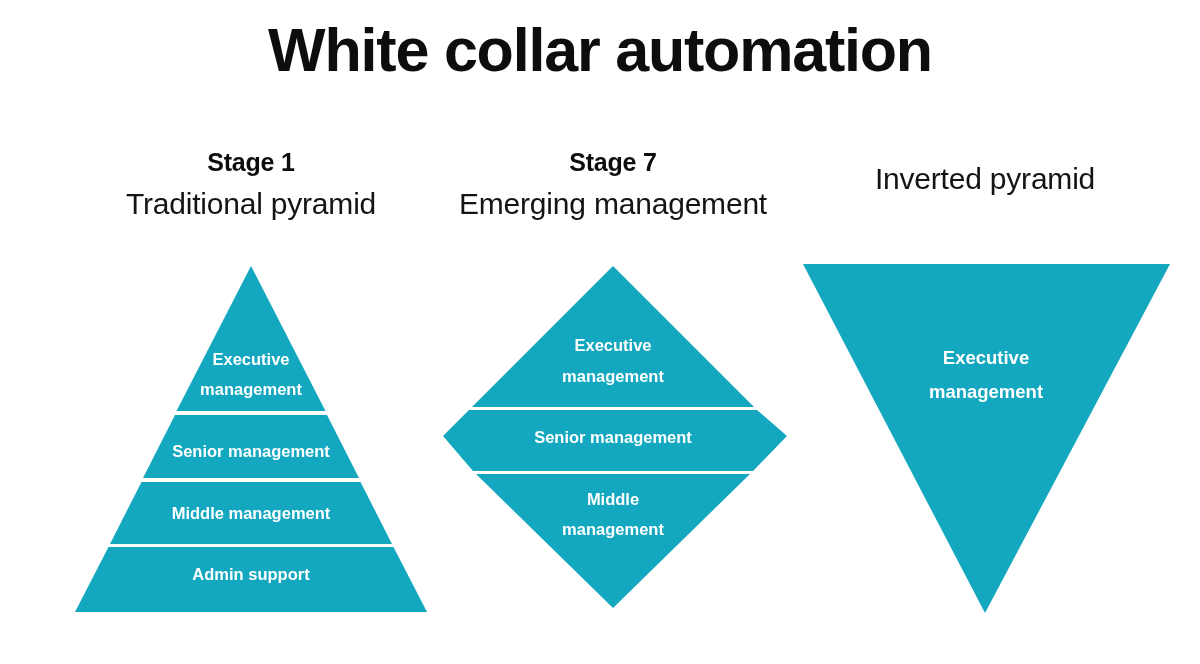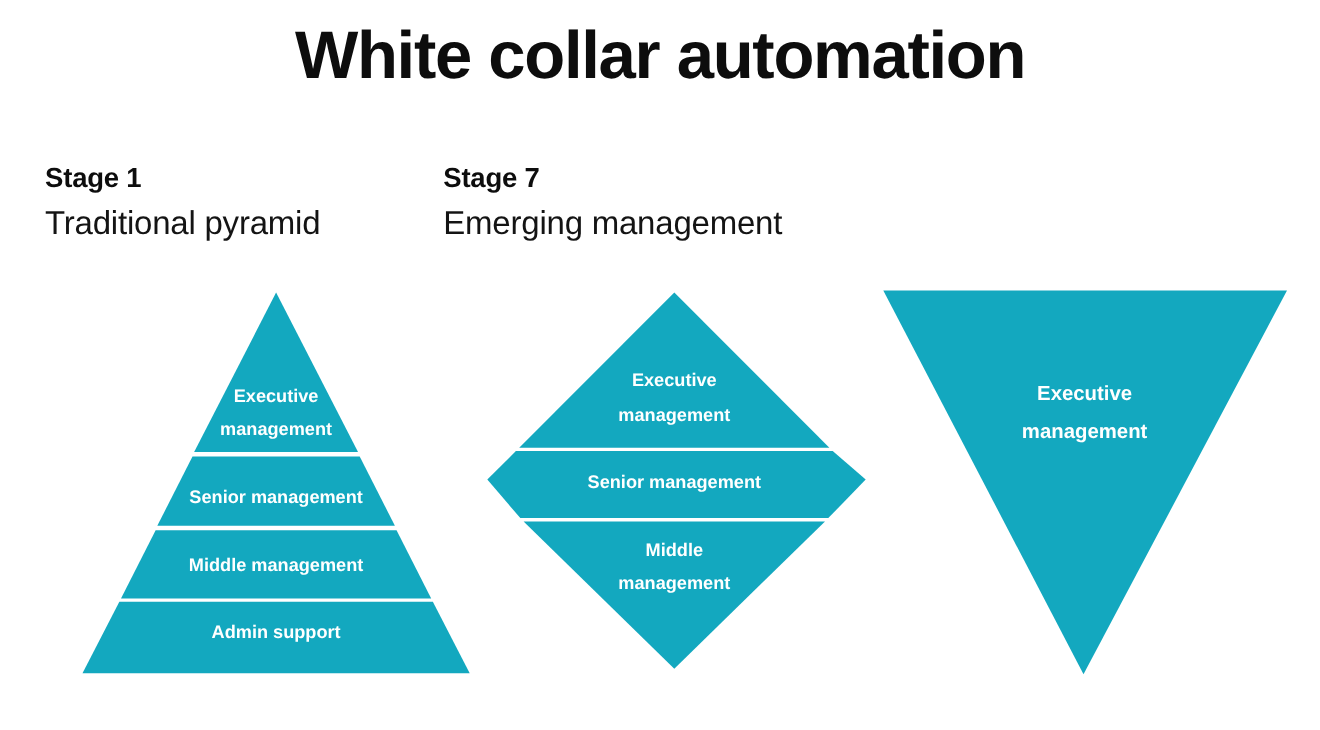--- a/index.html
+++ b/index.html
@@ -31,20 +31,21 @@
     font-weight: 700;
     letter-spacing: -1.2px;
     color: #0d0d0d;
     line-height: 1.05;
     white-space: nowrap;
   }
 
   
   .stage-head {
     position: absolute;
+    text-align: center;
     line-height: 1.0;
   }
   .stage-head .stage-label {
     display: block;
     font-size: 25px;
     font-weight: 700;
     color: #0d0d0d;
     letter-spacing: -0.2px;
   }
   .stage-head .stage-desc {
@@ -93,20 +94,21 @@
     <span class="stage-label">Stage 1</span>
     <span class="stage-desc">Traditional pyramid</span>
   </div>
 
   <div class="stage-head" id="head-2">
     <span class="stage-label">Stage 7</span>
     <span class="stage-desc">Emerging management</span>
   </div>
 
   <div class="stage-head" id="head-3">
+    <span class="stage-desc">Inverted pyramid</span>
   </div>
 
   <div class="diagram" id="diagram-1">
     <svg width="510" height="375" viewBox="0 0 510 375" xmlns="http://www.w3.org/2000/svg">
 
       <polygon class="tier-shape" points="251,11 325.5,156 176.5,156" fill="#13a8bf"></polygon>
 
       <polygon class="tier-shape" points="175.0,160 327.0,160 359.0,223 143.0,223" fill="#13a8bf"></polygon>
 
       <polygon class="tier-shape" points="141.5,227 360.5,227 392.0,289 110.0,289" fill="#13a8bf"></polygon>

